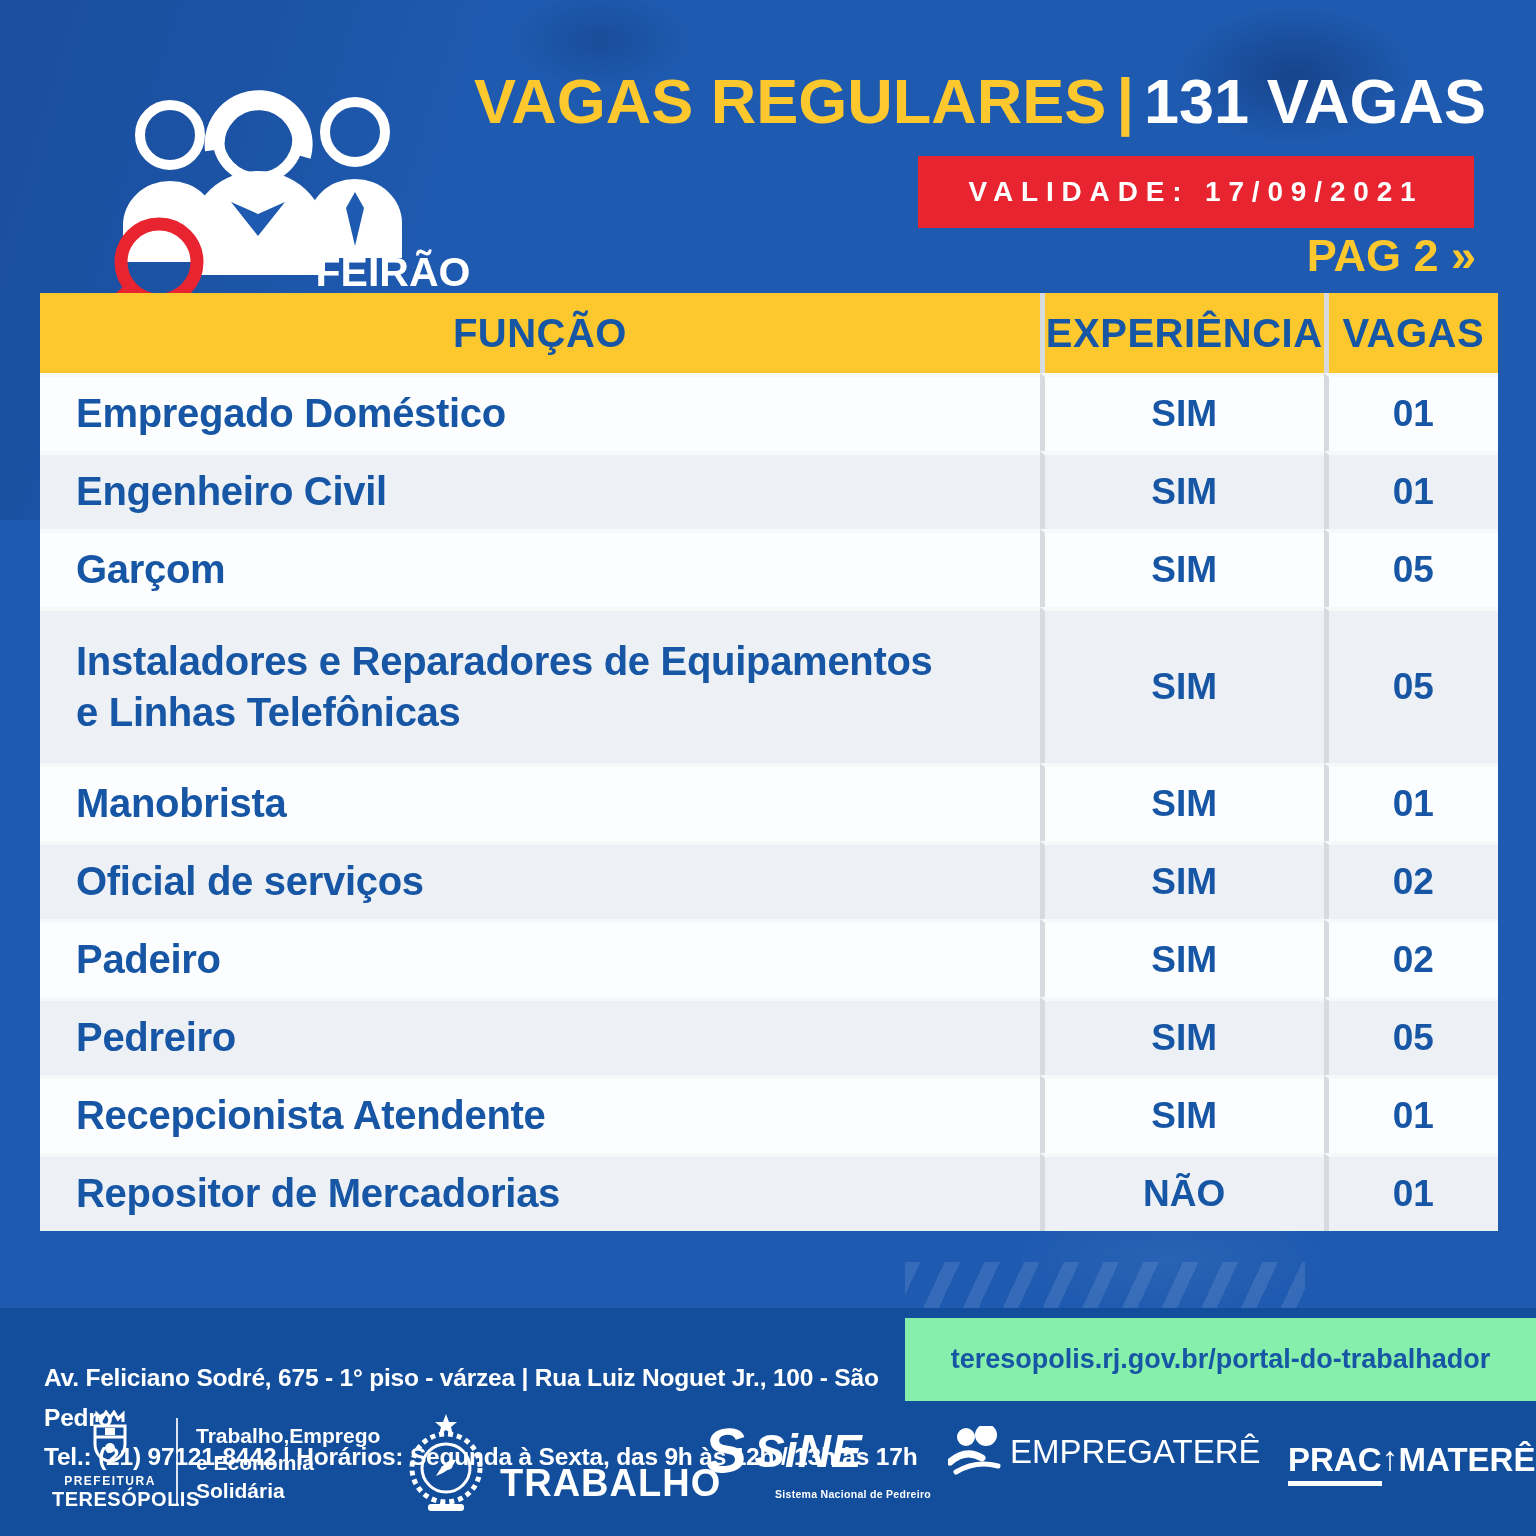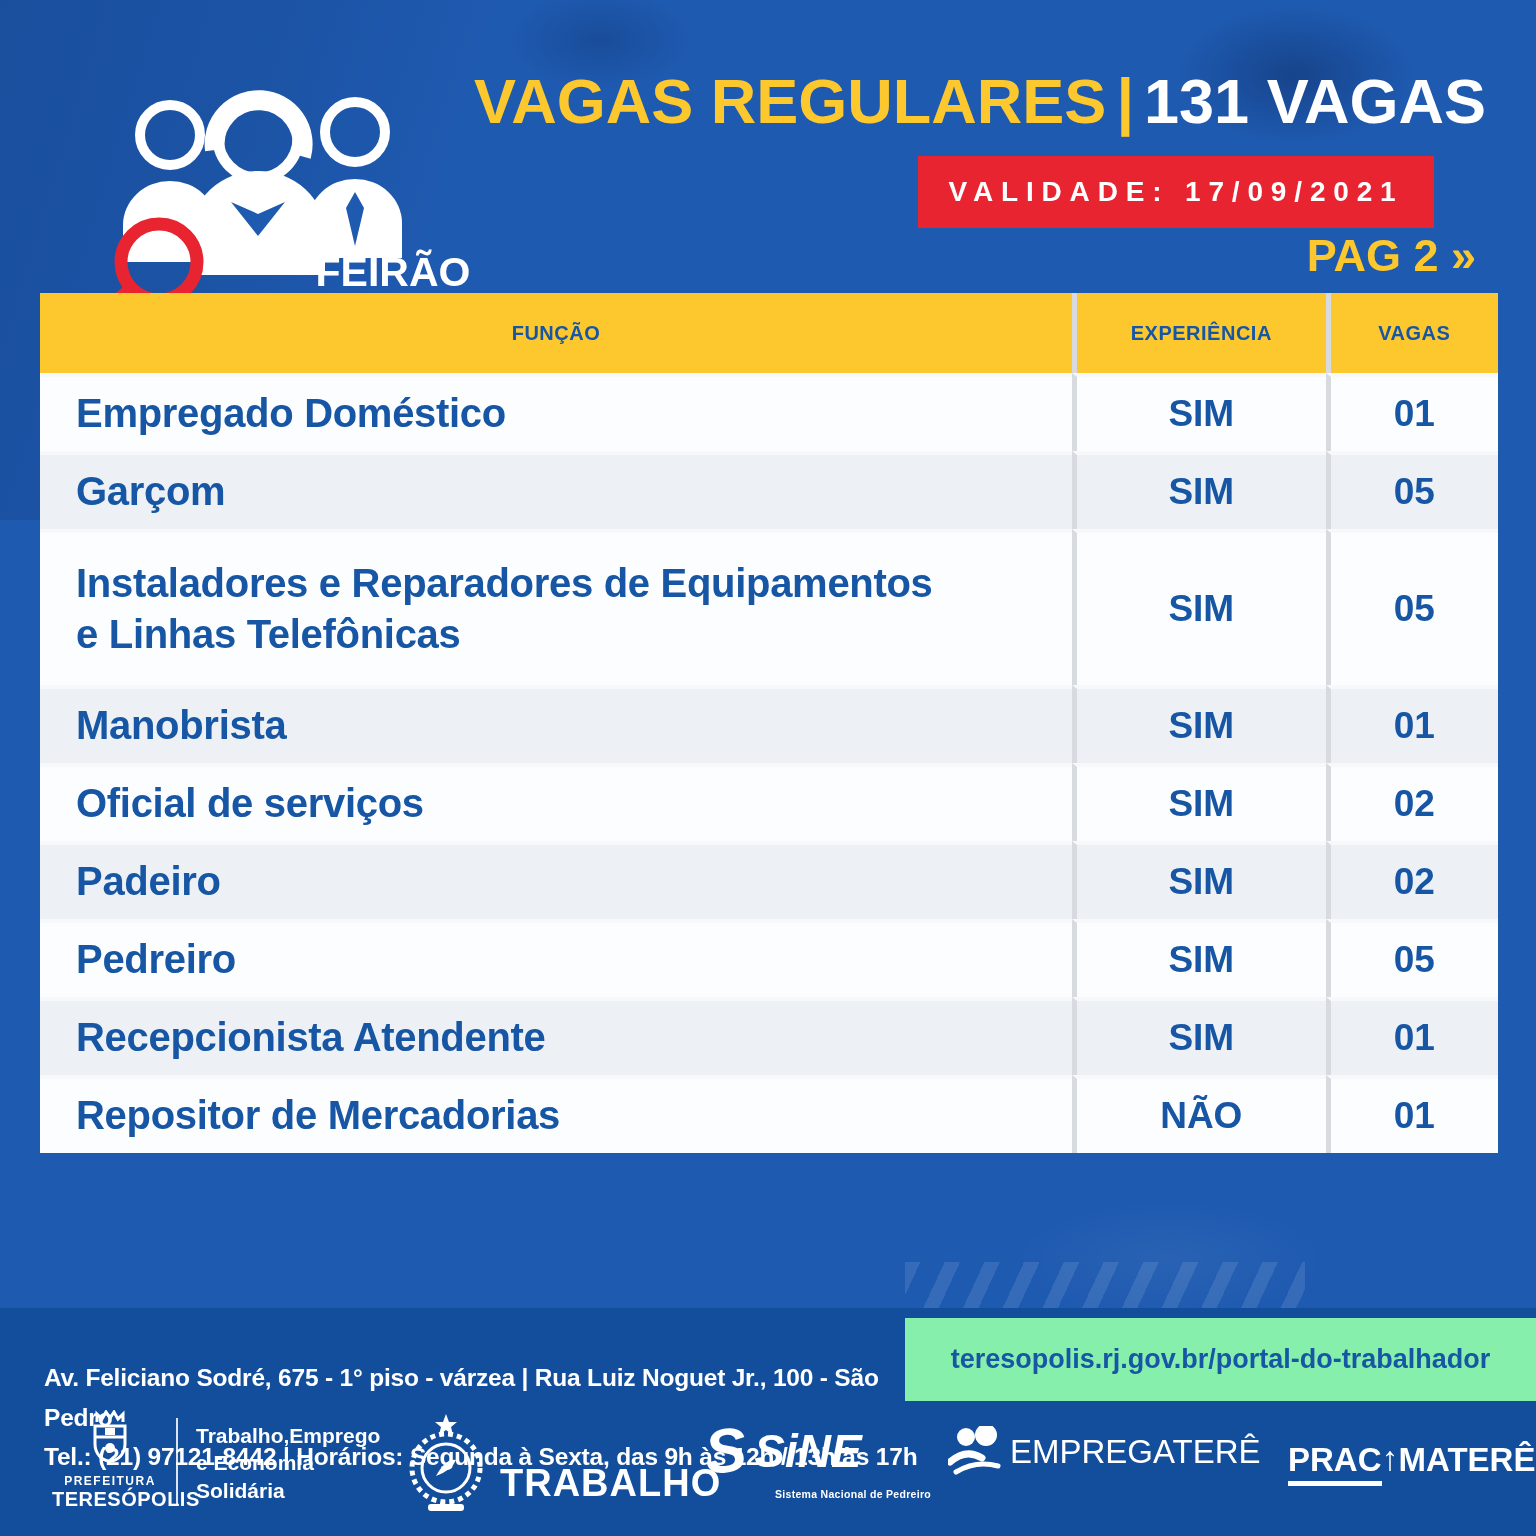--- a/index.html
+++ b/index.html
@@ -23,28 +23,28 @@
   .logo-svg{position:absolute;left:75px;top:50px;width:400px;height:300px;}
   .logo-svg text{fill:#fff;font-family:"Liberation Sans",sans-serif;font-weight:bold;}
 
   
   .title{position:absolute;left:440px;top:68px;width:1080px;text-align:center;
     font-size:63px;font-weight:bold;letter-spacing:0;line-height:1.05;white-space:nowrap;}
   .title .ty{color:#fdc72e;margin-top:13px;}
   .title .tp{color:#fdc72e;padding:0 10px;}
   .title .tw{color:#ffffff;}
 
-  .validity{position:absolute;left:918px;top:156px;width:516px;height:72px;background:#e82430;
+  .validity{position:absolute;left:918px;top:156px;width:556px;height:72px;background:#e82430;
     color:#fff;font-weight:bold;font-size:28px;letter-spacing:.28em;text-align:center;line-height:72px;}
   .pag{position:absolute;left:1180px;top:230px;width:296px;text-align:right;
     color:#fdc72e;font-size:45px;font-weight:bold;}
 
   
   table.jobs{position:absolute;left:40px;top:293px;width:1458px;border-collapse:separate;border-spacing:0;}
-  table.jobs th{background:#fdc72e;color:#1656a4;font-weight:bold;font-size:20px;height:78px;
+  table.jobs th{background:#fdc72e;color:#1656a4;font-weight:bold;font-size:40px;height:78px;
     text-align:center;letter-spacing:.5px;}
   table.jobs td{color:#1656a4;font-weight:bold;border-top:4px solid #f6f8fa;}
   table.jobs .c1{width:1031px;}
   table.jobs .c2{width:252px;}
   table.jobs .c3{width:170px;}
   table.jobs th.c2, table.jobs td.c2, table.jobs th.c3, table.jobs td.c3{border-left:5px solid #d7dade;}
   tbody tr{height:78px;}
   tbody tr.tall{height:156px;}
   tbody tr:nth-child(odd){background:#fcfdfe;}
   tbody tr:nth-child(even){background:#edf0f4;}
@@ -125,20 +125,27 @@
     <tbody>
       <tr>
         <td class="funcao c1">
             <span>Empregado Doméstico</span>
           </td>
         <td class="center c2">SIM</td>
         <td class="center c3">01</td>
       </tr>
       <tr>
         <td class="funcao c1">
+            <span>Engenheiro Civil</span>
+          </td>
+        <td class="center c2">SIM</td>
+        <td class="center c3">01</td>
+      </tr>
+      <tr>
+        <td class="funcao c1">
             <span>Garçom</span>
           </td>
         <td class="center c2">SIM</td>
         <td class="center c3">05</td>
       </tr>
       <tr class="tall">
         <td class="funcao c1">
             <span>Instaladores e Reparadores de Equipamentos</span>
             <span>e Linhas Telefônicas</span>
           </td>

